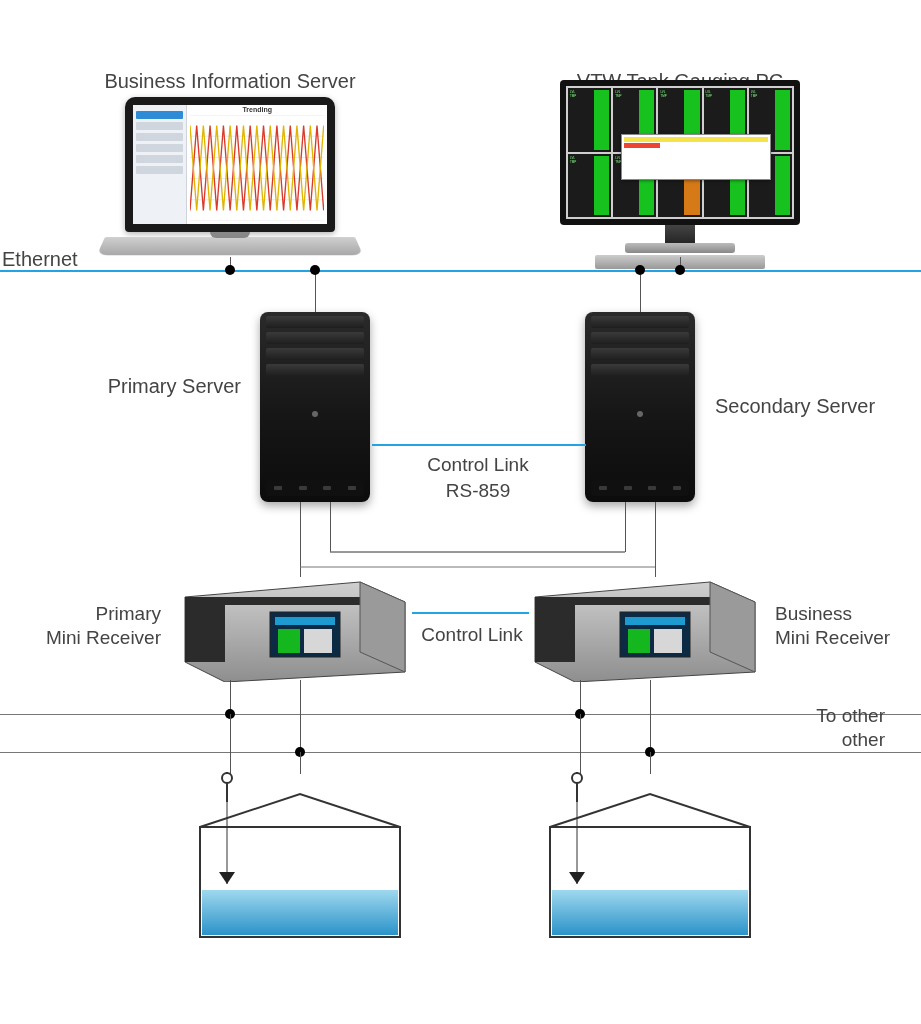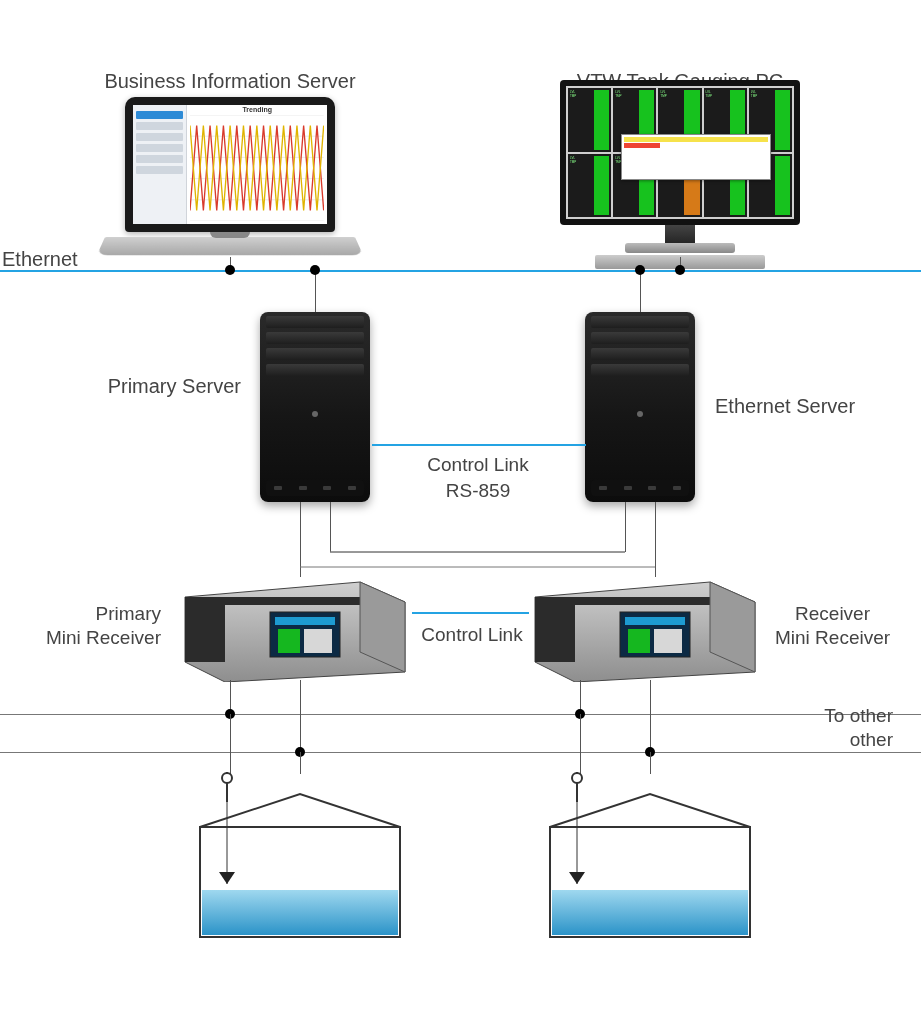--- a/index.html
+++ b/index.html
@@ -14,21 +14,20 @@
     width: 921px;
     height: 1024px;
     margin: 12px auto;
     background: #fff;
   }
   .label {
     position: absolute;
     font-size: 20px;
     color: #444;
     white-space: nowrap;
-    text-align: center;
   }
   .label.center { text-align: center; transform: translateX(-50%); }
   .label.right  { text-align: right; }
   .label.small  { font-size: 19px; }
 
   
   .bus {
     position: absolute;
     left: 0; right: 0;
     height: 0;
@@ -355,21 +354,21 @@
       <div class="slot"></div>
       <div class="slot"></div>
     <div class="led"></div>
     <div class="footbar">
         <span></span>
         <span></span>
         <span></span>
         <span></span>
       </div>
   </div>
-  <div class="label" style="left:715px; top:383px;">Ethernet Server</div>
+  <div class="label" style="left:715px; top:383px;">Secondary Server</div>
 
   <div class="vline" style="left:315px; top:258px; height:42px;"></div>
   <div class="dot" style="left:315px; top:258px;"></div>
   <div class="vline" style="left:640px; top:258px; height:42px;"></div>
   <div class="dot" style="left:640px; top:258px;"></div>
 
   <div class="bus" style="top:432px; left:372px; right:335px; width:auto;"></div>
   <div class="label center small" style="left:478px; top:442px;">Control Link</div>
   <div class="label center small" style="left:478px; top:468px;">RS-859</div>
 
@@ -414,29 +413,29 @@
       <rect x="5" y="20" width="40" height="65" fill="#2b2b2b"></rect>
       <rect x="5" y="20" width="175" height="8" fill="#2b2b2b"></rect>
       <polygon points="180,5 225,25 225,95 180,75" fill="#9a9a9a" stroke="#555"></polygon>
       <rect x="90" y="35" width="70" height="45" fill="#0c2a44" stroke="#222"></rect>
       <rect x="95" y="40" width="60" height="8" fill="#1d9bd1"></rect>
       <rect x="98" y="52" width="22" height="24" fill="#15b71f"></rect>
       <rect x="124" y="52" width="28" height="24" fill="#d7d7d7"></rect>
     </svg>
   </div>
   <div class="label small" style="left:775px; top:590px; line-height:24px;">
-    <span>Receiver</span><br><span>Mini Receiver</span>
+    <span>Business</span><br><span>Mini Receiver</span>
   </div>
 
   <div class="bus" style="top:600px; left:412px; right:392px; width:auto;"></div>
   <div class="label center small" style="left:472px; top:612px;">Control Link</div>
 
   <div class="bus thin-grey" style="top:702px;"></div>
   <div class="bus thin-grey" style="top:740px;"></div>
-  <div class="label right small" style="right:28px; top:692px; line-height:24px;text-align:right;">
+  <div class="label right small" style="right:36px; top:692px; line-height:24px;text-align:right;">
     <span>To other</span><br><span>other</span>
   </div>
 
   <div class="vline" style="left:230px; top:668px; height:34px;"></div>
   <div class="dot" style="left:230px; top:702px;"></div>
   <div class="vline" style="left:300px; top:668px; height:72px;"></div>
   <div class="dot" style="left:300px; top:740px;"></div>
 
   <div class="vline" style="left:580px; top:668px; height:34px;"></div>
   <div class="dot" style="left:580px; top:702px;"></div>

